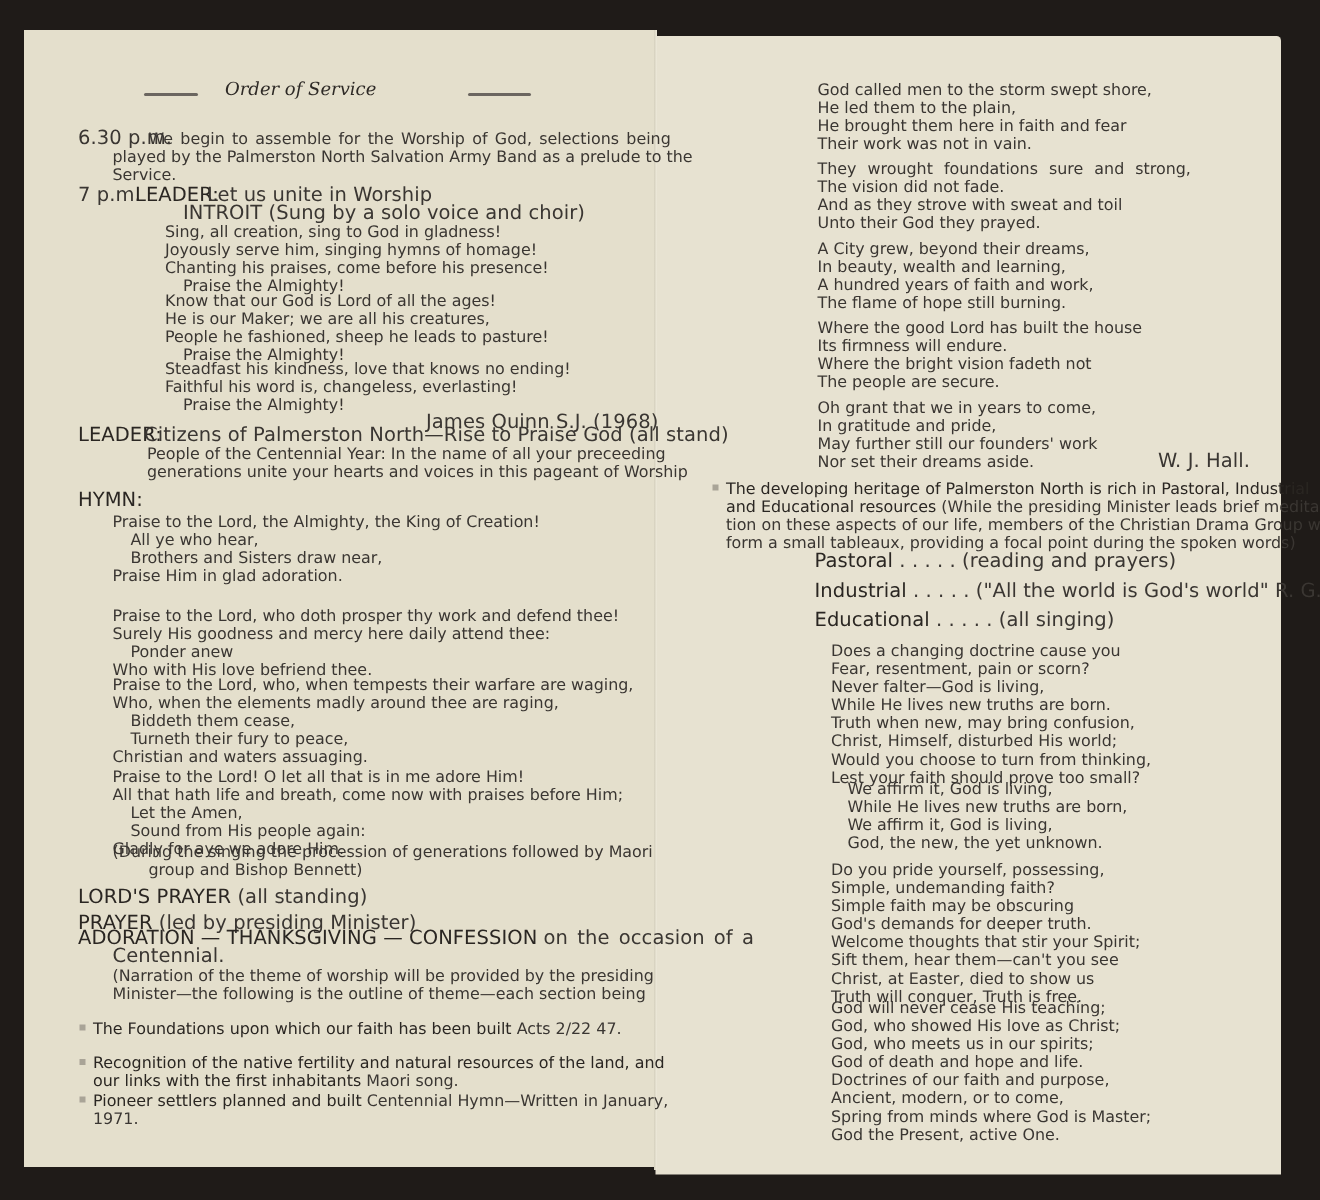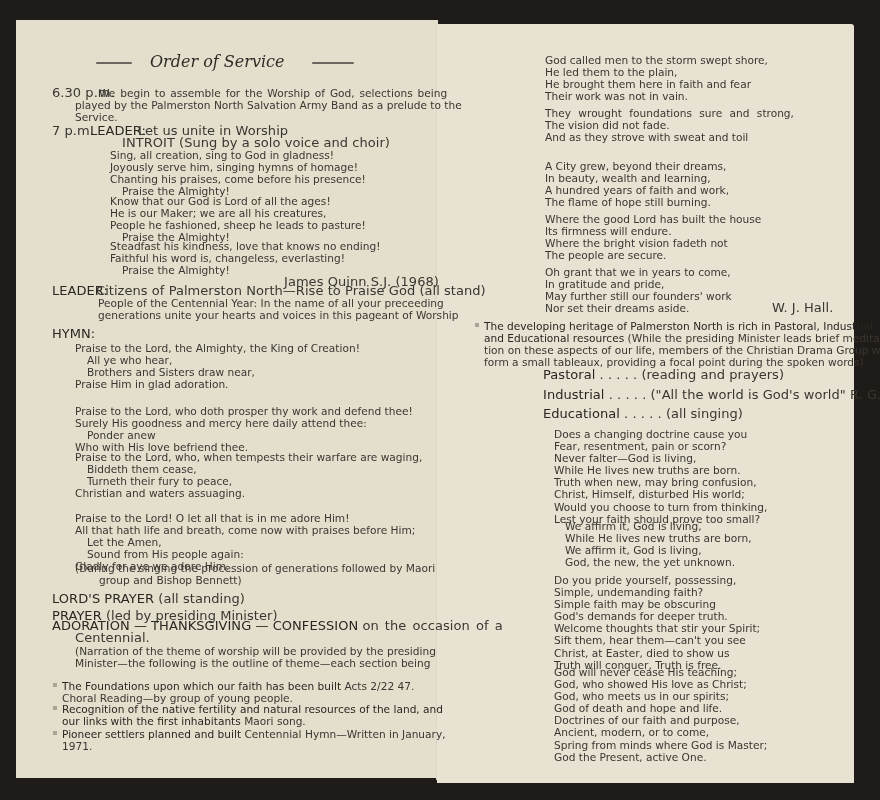--- a/index.html
+++ b/index.html
@@ -4,21 +4,21 @@
 <style>
   html, body { margin:0; padding:0; }
   body { width:880px; height:800px; background:#1f1b18; position:relative; overflow:hidden;
          font-family:"DejaVu Sans", sans-serif; color:#3a3632; }
   .page { position:absolute; background:#e6e1cf; }
   .page.left { left:16px; top:20px; width:421px; height:758px; background:#e4dfcc; }
   .page.right { left:437px; top:24px; width:417px; height:759px; background:#e7e2d1; border-top-right-radius:3px; }
   .fold { position:absolute; left:436px; top:20px; width:2px; height:760px; background:linear-gradient(90deg,#d4cfbc,#efebdc); }
   .t { position:absolute; font-size:13px; line-height:12.1px; white-space:nowrap; letter-spacing:0.05px; }
   .b { font-weight:normal; color:#2a2622; }
-  .title { position:absolute; left:150px; top:52px; font-family:"DejaVu Serif", serif; font-style:italic; font-size:16px; color:#2e2a26; }
+  .title { position:absolute; left:150px; top:52px; font-family:"DejaVu Serif", serif; font-style:italic; font-size:12px; color:#2e2a26; }
   .swash { position:absolute; top:62px; height:2px; background:#6b6660; border-radius:2px; }
   .bullet { position:absolute; width:4px; height:4px; background:#a9a497; }
   .lines div { height:12.1px; }
   .block { position:absolute; font-size:10.6px; line-height:12.1px; white-space:nowrap; }
   .ind { padding-left:12px; }
 </style>
 </head>
 <body>
 
 <div class="page left"></div>
@@ -77,20 +77,21 @@
   <div>Praise Him in glad adoration.</div>
 </div>
 <div class="block lines" style="left:75px;top:405px;">
   <div>Praise to the Lord, who doth prosper thy work and defend thee!</div>
     <div>Surely His goodness and mercy here daily attend thee:</div>
   <div class="ind">  Ponder anew</div>
   <div>Who with His love befriend thee.</div>
 </div>
 <div class="block lines" style="left:75px;top:451px;">
   <div>Praise to the Lord, who, when tempests their warfare are waging,</div>
+    <div>Who, when the elements madly around thee are raging,</div>
   <div class="ind">  Biddeth them cease,</div>
     <div class="ind">  Turneth their fury to peace,</div>
   <div>Christian and waters assuaging.</div>
 </div>
 <div class="block lines" style="left:75px;top:512px;">
   <div>Praise to the Lord! O let all that is in me adore Him!</div>
     <div>All that hath life and breath, come now with praises before Him;</div>
   <div class="ind">  Let the Amen,</div>
     <div class="ind">  Sound from His people again:</div>
   <div>Gladly for aye we adore Him.</div>
@@ -111,21 +112,20 @@
 </div>
 <div class="t" style="left:75px;top:632px;">Centennial.</div>
 <div class="block lines" style="left:75px;top:645px;">
   <div>(Narration of the theme of worship will be provided by the presiding</div>
   <div>Minister—the following is the outline of theme—each section being</div>
 </div>
 
 <div class="bullet" style="left:53px;top:683px;"></div>
 <div class="block lines" style="left:62px;top:680px;">
   <div><span class="b">The Foundations upon which our faith has been built</span><span> Acts 2/22 47.</span></div>
-  <div>Choral Reading—by group of young people.</div>
 </div>
 <div class="bullet" style="left:53px;top:706px;"></div>
 <div class="block lines" style="left:62px;top:703px;">
   <div class="b">Recognition of the native fertility and natural resources of the land, and</div>
   <div><span class="b">our links with the first inhabitants</span><span> Maori song.</span></div>
 </div>
 <div class="bullet" style="left:53px;top:731px;"></div>
 <div class="block lines" style="left:62px;top:728px;">
   <div><span class="b">Pioneer settlers planned and built</span><span> Centennial Hymn—Written in January,</span></div>
   <div>1971.</div>
@@ -134,20 +134,21 @@
 <div class="block lines" style="left:545px;top:54px;">
   <div>God called men to the storm swept shore,</div>
     <div>He led them to the plain,</div>
   <div>He brought them here in faith and fear</div>
     <div>Their work was not in vain.</div>
 </div>
 <div class="block lines" style="left:545px;top:107px;">
   <div style="word-spacing:4px">They wrought foundations sure and strong,</div>
     <div>The vision did not fade.</div>
   <div>And as they strove with sweat and toil</div>
+    <div>Unto their God they prayed.</div>
 </div>
 <div class="block lines" style="left:545px;top:160px;">
   <div>A City grew, beyond their dreams,</div>
     <div>In beauty, wealth and learning,</div>
   <div>A hundred years of faith and work,</div>
     <div>The flame of hope still burning.</div>
 </div>
 <div class="block lines" style="left:545px;top:213px;">
   <div>Where the good Lord has built the house</div>
     <div>Its firmness will endure.</div>

